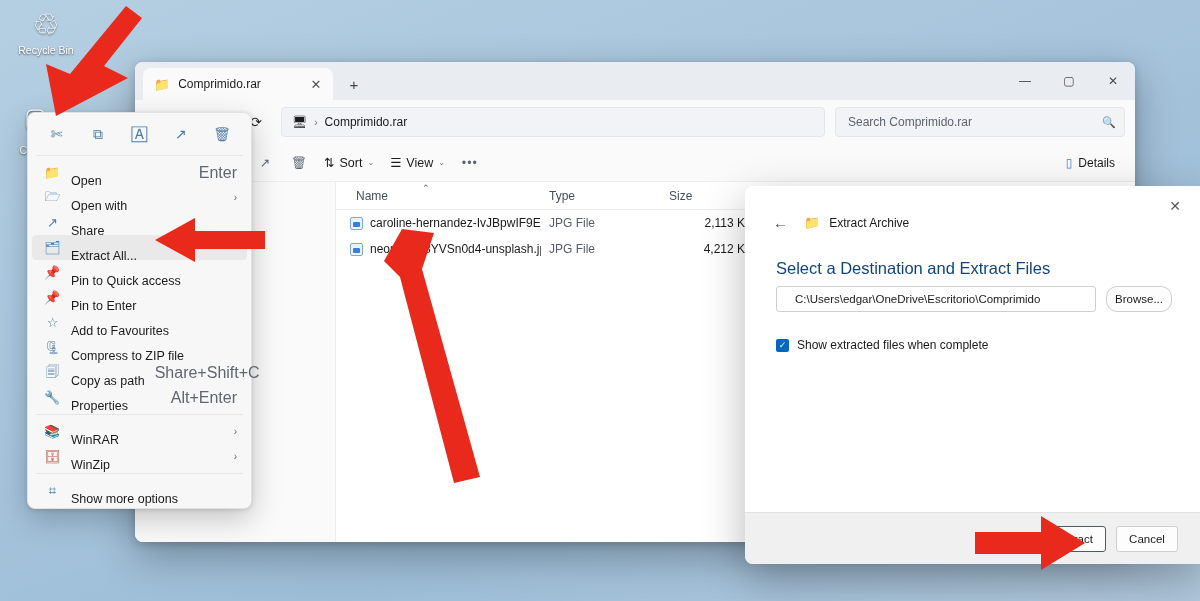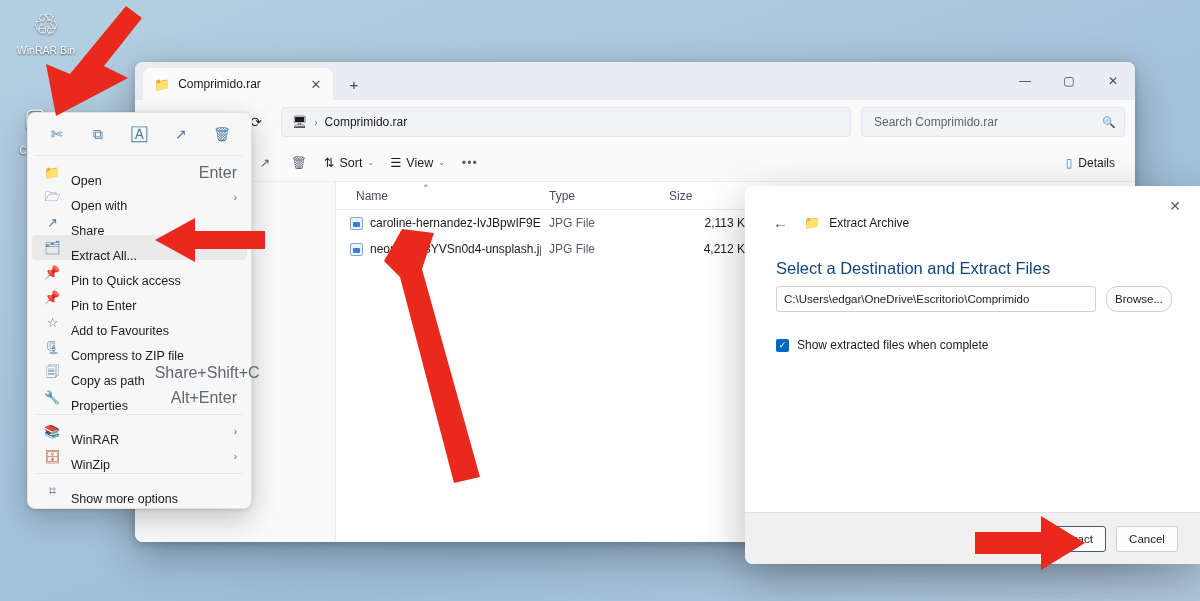--- a/index.html
+++ b/index.html
@@ -54,21 +54,21 @@
   .navbtn { width: 30px; height: 30px; border-radius:4px; display:flex;
     align-items:center; justify-content:center; color:#7c8794; font-size: 14px; }
   .navbtn.active { color:#2b2b2b; }
   .crumbbox {
     flex: 1; height: 30px; margin-left: 8px; background:#f1f3f6;
     border: 1px solid #e3e6ea; border-radius: 4px; display:flex;
     align-items:center; gap: 7px; padding: 0 10px; font-size: 12px; color:#1b1b1b;
   }
   .crumbbox .sep { color:#6b7280; font-size: 10px; }
   .searchbox {
-    width: 264px; height: 30px; margin-left: 8px; background:#f1f3f6;
+    width: 290px; height: 30px; margin-left: 8px; background:#f1f3f6;
     border: 1px solid #e3e6ea; border-radius: 4px; display:flex;
     align-items:center; padding: 0 8px 0 12px; font-size: 12px; color:#5c6470;
   }
   .searchbox .sterm { flex:1; }
 
   .toolbar {
     height: 38px; background:#fafafa; display:flex; align-items:center;
     padding: 0 12px; gap: 2px; border-bottom: 1px solid #ededed;
   }
   .tbtn { height:30px; min-width:32px; padding:0 7px; border-radius:4px;
@@ -146,21 +146,21 @@
   .dlg-top { position:relative; flex:1; padding: 12px 28px 0; }
   .dlg-close { position:absolute; right:10px; top:8px; width:30px;height:24px;
     display:flex; align-items:center; justify-content:center; color:#5a5a5a; font-size:14px; }
   .dlg-head { display:flex; align-items:center; gap:9px; margin-top:16px;
     font-size:12px; color:#1b1b1b; }
   .dlg-back { width:22px; color:#4a4a4a; font-size:15px; }
   .dlg-title { font-size: 16.5px; color:#10457f; margin: 28px 0 8px 3px; }
   .dlg-sublabel { font-size: 12px; color:#1b1b1b; margin: 22px 0 8px 3px; }
   .path-row { display:flex; gap:10px; margin-left:3px; }
   .path-input { flex:1; height:26px; border:1px solid #cfcfcf; border-radius:3px;
-    background:#fff; font-size:11.5px; color:#1b1b1b; padding: 0 7px;
+    background:#fff; font-size:11.5px; color:#1b1b1b; padding: 0 18px;
     display:flex; align-items:center; }
   .browse-btn { width:66px; height:26px; border:1px solid #cfcfcf; border-radius:11px;
     background:#fdfdfd; font-size:11.5px; color:#1b1b1b;
     display:flex; align-items:center; justify-content:center; }
   .chk-row { display:flex; align-items:center; gap:8px; margin: 26px 0 0 3px;
     font-size: 12px; color:#1b1b1b; }
   .chkbox { width:13px; height:13px; border-radius:2px; background:#0067c0;
     color:#fff; font-size:9px; display:flex; align-items:center; justify-content:center; }
   .dlg-footer { height:52px; background:#f0f0f0; border-top:1px solid #e2e2e2;
     display:flex; align-items:center; justify-content:flex-end; gap:10px; padding-right:22px; }
@@ -172,21 +172,21 @@
   
   .arrow { position:absolute; pointer-events:none; }
 </style>
 </head>
 <body>
 
 <div id="root">
 
   <div class="desk-icon" style="left:8px; top:8px;">
     <span class="glyph">♲</span>
-    <span>WinRAR Bin</span>
+    <span>Recycle Bin</span>
   </div>
   <div class="desk-icon" style="left:0px; top:108px;">
     <span class="glyph">🗜</span>
     <span>Comp...</span>
   </div>
 
   <div class="window">
 
     <div class="titlebar">
       <div class="tab">

